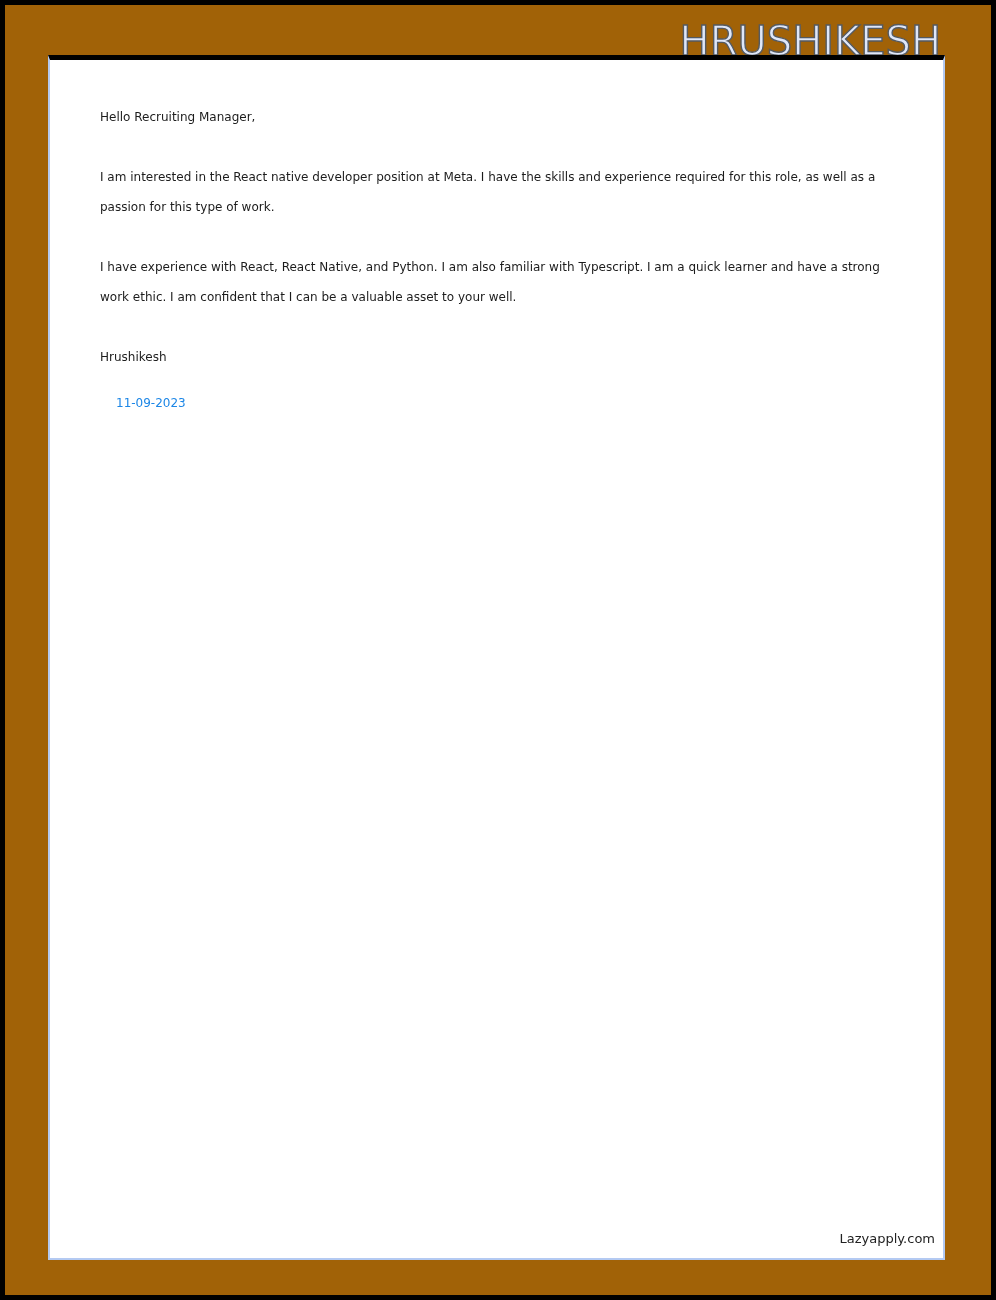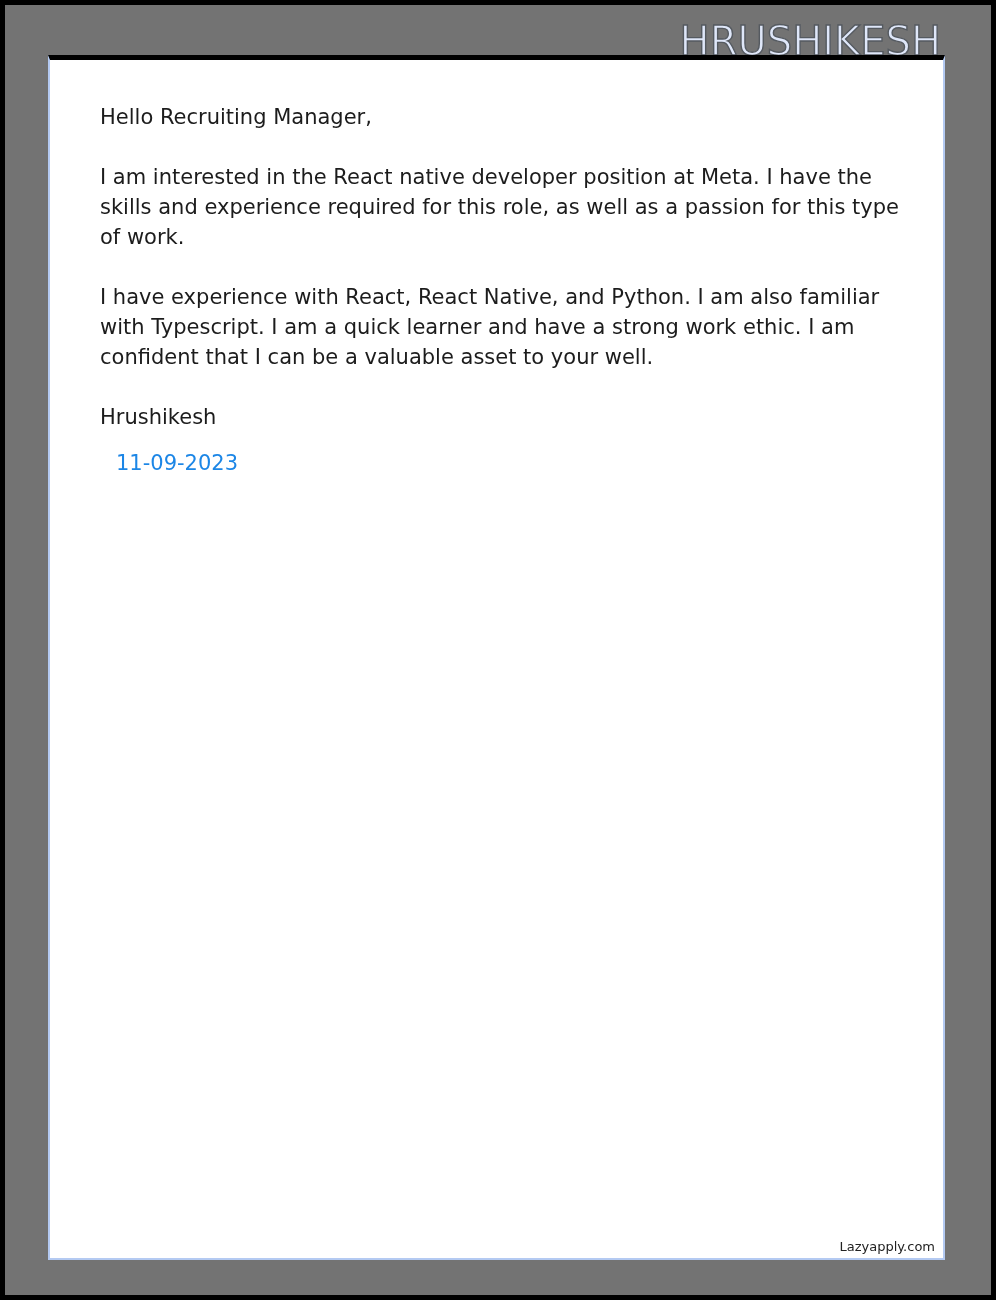--- a/index.html
+++ b/index.html
@@ -7,21 +7,21 @@
       width: 996px; height: 1300px;
       background: #000;
       position: relative;
       overflow: hidden;
       font-family: "DejaVu Sans", sans-serif;
     }
     .frame {
       position: absolute;
       left: 5px; top: 5px;
       width: 986px; height: 1290px;
-      background: #737373;
+      background: #a16207;
     }
     .header-name {
       position: absolute;
       right: 50px; top: 14px;
       font-size: 40px;
       letter-spacing: 0px;
       color: #dfe7f9;
       -webkit-text-stroke: 1.4px #555a60;
       font-family: "DejaVu Sans", sans-serif;
       font-weight: normal;
@@ -33,30 +33,30 @@
       width: 897px; height: 1205px;
       background: #ffffff;
       border: 2px solid #b4caf2;
       border-top: 5px solid #000;
       box-sizing: border-box;
     }
     .letter {
       position: absolute;
       left: 50px; top: 42px;
       width: 800px;
-      font-size: 21px;
+      font-size: 12px;
       line-height: 30px;
       color: #1c1c1c;
     }
     .letter p { margin: 0 0 30px 0; }
     .letter .sig { margin-bottom: 10px; }
     .letter .date { color: #1c86e6; margin: 16px; }
     .footer-brand {
       position: absolute;
-      right: 8px; bottom: 4px;
+      right: 8px; bottom: 12px;
       font-size: 13px;
       color: #222;
     }
   </style>
 </head>
 <body>
 
 <div class="frame">
   <div class="header-name">HRUSHIKESH</div>
 

